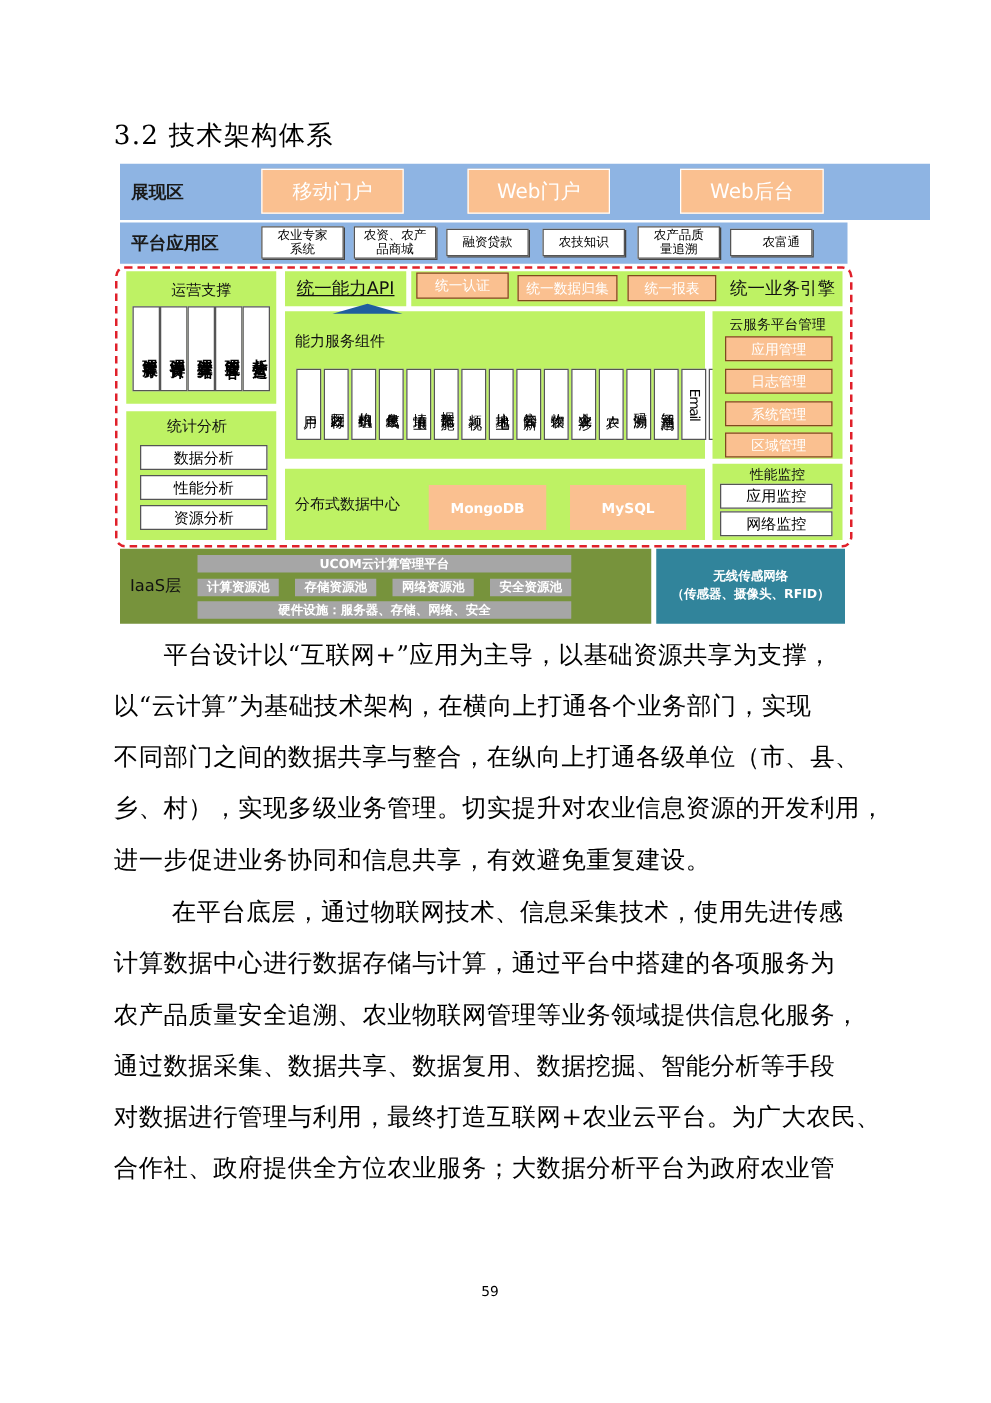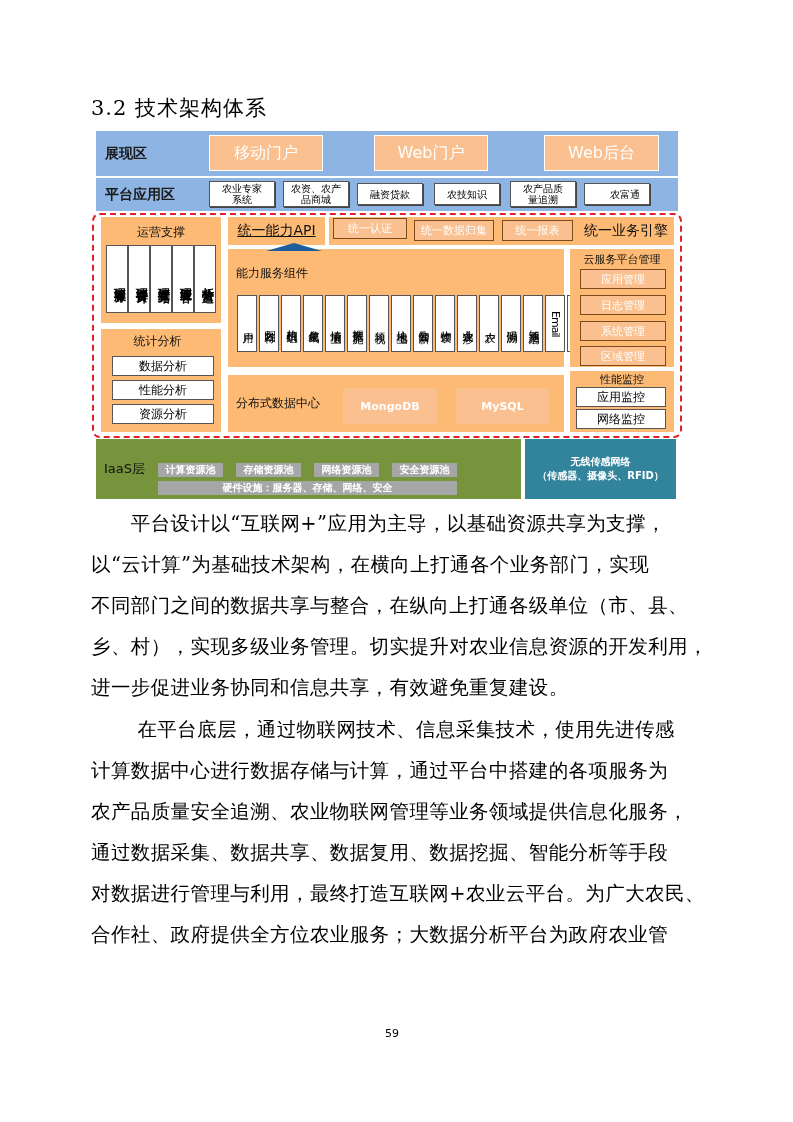--- a/index.html
+++ b/index.html
@@ -8,21 +8,21 @@
   .abs { position:absolute; box-sizing:border-box; }
   .heading { left:91px; top:94px; font-family:"DejaVu Serif", serif; font-size:21px; letter-spacing:1px; }
 
   
   .blue { background:#8eb4e3; }
   .row-label { font-size:14px; font-weight:bold; color:#1a1a1a; display:flex; align-items:center; }
   .peach-btn { background:#fac090; border:1px solid #ffffff; color:#fff; font-size:16px;
                display:flex; align-items:center; justify-content:center; }
   .app-box { background:#fff; border:1px solid #555; box-shadow:1px 1px 0 #444; font-size:10px;
              display:flex; align-items:center; justify-content:center; text-align:center; line-height:11px; }
-  .orange { background:#fdba74;padding-left:29px; }
+  .orange { background:#bef264;padding-left:29px; }
   .panel-title { font-size:12px; color:#111; display:flex; align-items:center; justify-content:center; }
   .vcell { background:#fff; border:1px solid #555; font-size:12px; font-weight:bold; writing-mode:vertical-rl;
            text-orientation:upright; display:flex; align-items:flex-start; justify-content:center;
            padding-top:4px; letter-spacing:-1px; line-height:14px; }
   .vcomp { background:#fff; border:1px solid #555; font-size:11px; writing-mode:vertical-rl; text-orientation:upright;
            display:flex; align-items:center; justify-content:center; letter-spacing:-1px; line-height:12px; }
   .wbox { background:#fff; border:1px solid #555; font-size:12px; display:flex; align-items:center; justify-content:center; }
   .pbox { background:#fac090; border:1px solid #7f4a1e; color:#fff; font-size:11px; display:flex; align-items:center; justify-content:center; }
   .dashed { border:2px dashed #e0202a; border-radius:8px; }
   .gray-bar { background:#a6a6a6; color:#fff; font-size:10px; font-weight:bold;
@@ -32,21 +32,21 @@
   .para p { margin:0; }
   .page-num { left:385px; top:1027px; font-size:11px; }
 </style>
 </head>
 <body>
 
 <div class="abs heading">3.2 技术架构体系</div>
 
 <div class="abs" style="left:96px;top:131px;width:582px;height:370px;">
 
-  <div class="abs blue" style="left:0;top:0;width:582px;height:45px;padding-left:48px;">
+  <div class="abs blue" style="left:0;top:0;width:648px;height:45px;padding-left:48px;">
     <div class="abs row-label" style="left:9px;top:0;height:45px;">展现区</div>
     <div class="abs peach-btn" style="left:113px;top:4px;width:114px;height:36px;">移动门户</div>
     <div class="abs peach-btn" style="left:278px;top:4px;width:114px;height:36px;">Web门户</div>
     <div class="abs peach-btn" style="left:448px;top:4px;width:115px;height:36px;">Web后台</div>
   </div>
 
   <div class="abs blue" style="left:0;top:47px;width:582px;height:33px;">
     <div class="abs row-label" style="left:9px;top:0;height:33px;">平台应用区</div>
     <div class="abs app-box" style="left:113px;top:3px;width:66px;height:26px;">
       <div>
@@ -144,20 +144,21 @@
   </div>
 
   <div class="abs orange" style="left:474px;top:240px;width:104px;height:61px;">
     <div class="abs panel-title" style="left:0;top:1px;width:104px;height:14px;font-size:11px;">性能监控</div>
     <div class="abs wbox" style="left:6px;top:16px;width:90px;height:20px;">应用监控</div>
     <div class="abs wbox" style="left:6px;top:38px;width:90px;height:20px;">网络监控</div>
   </div>
 
   <div class="abs" style="left:0;top:308px;width:425px;height:60px;background:#77933c;">
     <div class="abs panel-title" style="left:8px;top:0;height:60px;font-size:13px;">IaaS层</div>
+    <div class="abs gray-bar" style="left:62px;top:5px;width:299px;height:14px;">UCOM云计算管理平台</div>
     <div class="abs gray-bar" style="left:62px;top:24px;width:65px;height:14px;">计算资源池</div>
     <div class="abs gray-bar" style="left:140px;top:24px;width:65px;height:14px;">存储资源池</div>
     <div class="abs gray-bar" style="left:218px;top:24px;width:65px;height:14px;">网络资源池</div>
     <div class="abs gray-bar" style="left:296px;top:24px;width:65px;height:14px;">安全资源池</div>
     <div class="abs gray-bar" style="left:62px;top:42px;width:299px;height:14px;">硬件设施：服务器、存储、网络、安全</div>
   </div>
 
   <div class="abs" style="left:429px;top:308px;width:151px;height:60px;background:#31849b;color:#fff;font-size:10px;font-weight:bold;display:flex;flex-direction:column;align-items:center;justify-content:center;line-height:14px;">
     <div>无线传感网络</div>
     <div>（传感器、摄像头、RFID）</div>

